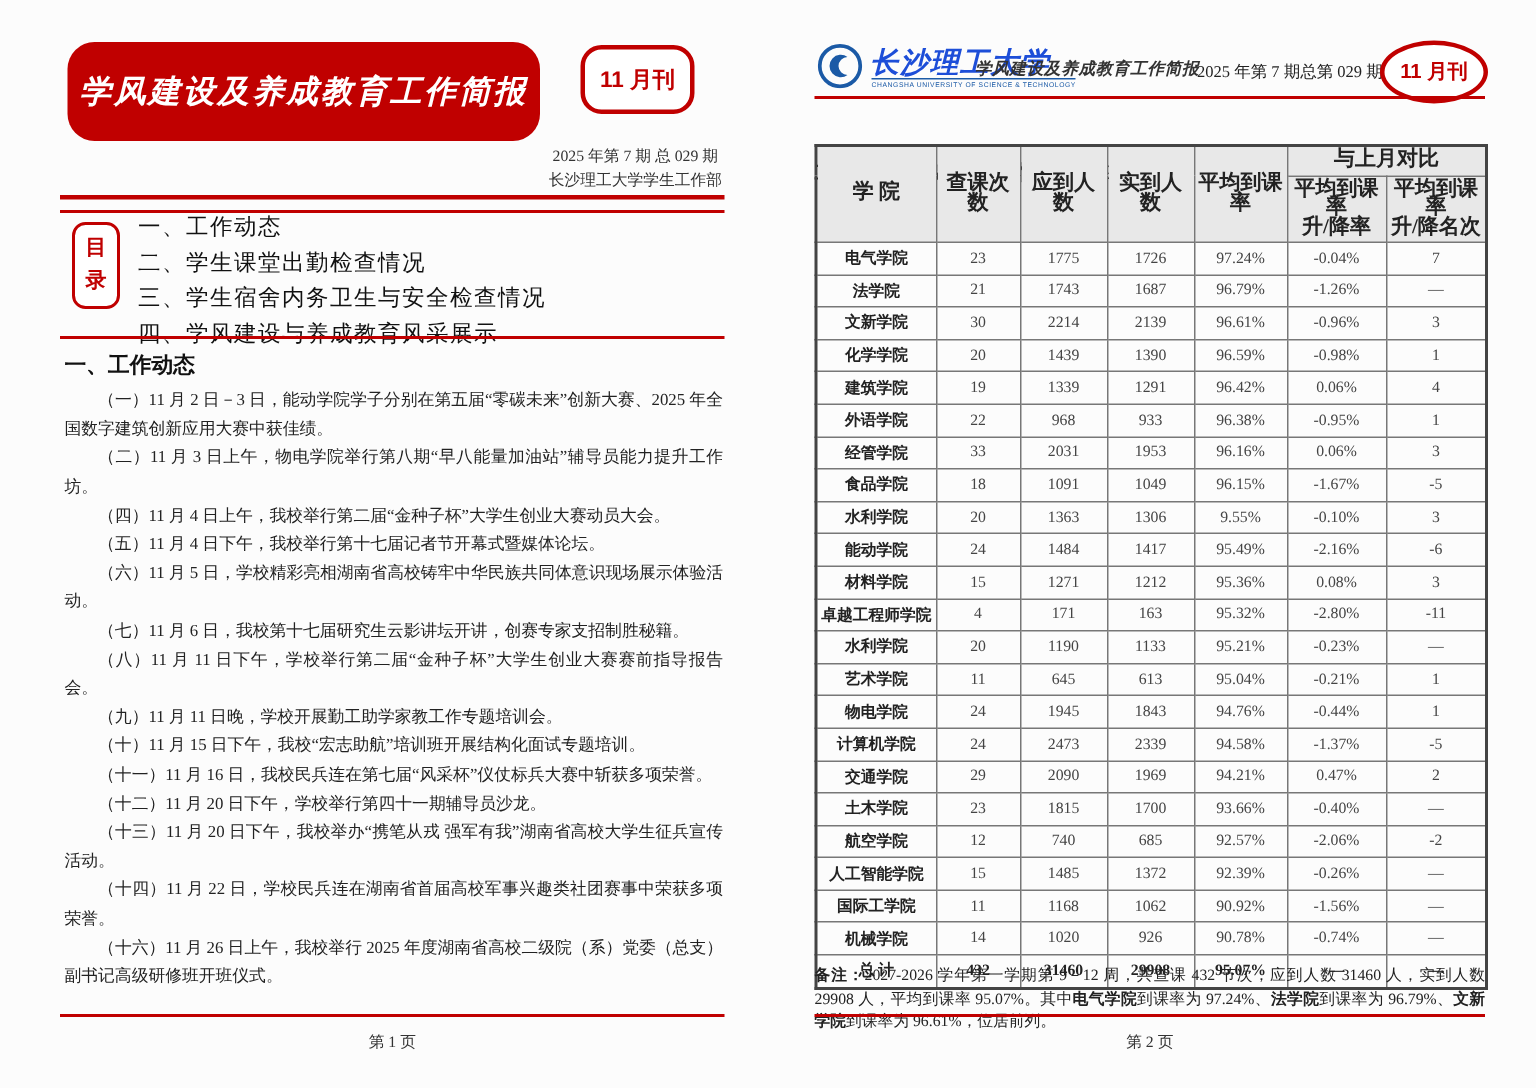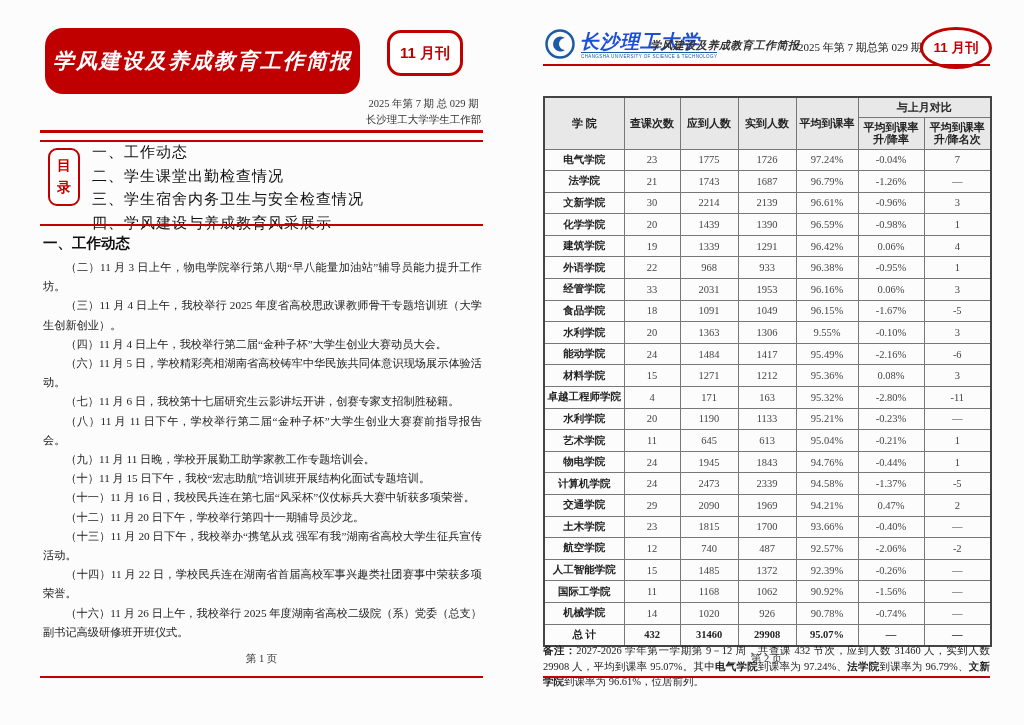--- a/index.html
+++ b/index.html
@@ -58,21 +58,21 @@
     position:absolute;left:3px;top:234px;font-size:14.5px;font-weight:bold;color:#111;
   }
   .lp-body{
     position:absolute;left:3px;top:258px;width:439px;
     font-size:11.2px;line-height:19.2px;text-align:justify;color:#222;
   }
   .lp-body p{margin:0;text-indent:2em;}
 
   .footer-rule{position:absolute;left:0;top:676px;width:443px;border-top:2px solid #c00000;}
   .page-footer{
-    position:absolute;left:0;top:652px;width:443px;text-align:center;
+    position:absolute;left:0;top:688px;width:443px;text-align:center;
     font-size:10.5px;color:#333;
   }
   .page-right .footer-rule{left:5px;width:447px;}
   .page-right .page-footer{left:5px;width:447px;}
 
   
   .rp-logo{position:absolute;left:7px;top:29px;width:30px;height:30px;}
   .rp-uni{
     position:absolute;left:42px;top:29px;font-size:19px;font-weight:bold;font-style:italic;
     color:#1d4ed8;white-space:nowrap;letter-spacing:1px;
@@ -106,21 +106,21 @@
     position:absolute;left:5px;top:96px;width:447px;
     border-collapse:collapse;table-layout:fixed;
     font-size:10.5px;color:#444;
     border:2px solid #444;
   }
   .att-table th,.att-table td{
     border:1px solid #777;text-align:center;vertical-align:middle;
     padding:2px 1px;overflow:hidden;
   }
   .att-table thead th{
-    background:#e8e8e8;color:#222;font-weight:bold;font-size:11px;
+    background:#e8e8e8;color:#222;font-weight:bold;font-size:14px;
     white-space:pre-line;line-height:12.5px;padding:3px 1px;
   }
   .att-table tbody td{height:16.6px;}
   .att-table td.college{font-weight:bold;color:#222;}
   .att-table tr.total-row td{font-weight:bold;color:#222;}
 
   .rp-note{
     position:absolute;left:5px;top:643px;width:447px;
     font-size:10.5px;line-height:15.5px;text-align:justify;color:#222;
   }
@@ -156,23 +156,24 @@
       <div>三、学生宿舍内务卫生与安全检查情况</div>
       <div>四、学风建设与养成教育风采展示</div>
     </div>
 
   <div class="single-rule"></div>
 
   <div class="lp-heading">一、工作动态</div>
 
   <div class="lp-body">
 
+  <p>（一）11 月 2 日－3 日，能动学院学子分别在第五届“零碳未来”创新大赛、2025 年全国数字建筑创新应用大赛中获佳绩。</p>
       <p>（二）11 月 3 日上午，物电学院举行第八期“早八能量加油站”辅导员能力提升工作坊。</p>
-      <p>（三）11 月 4 日上午，我校举行 2025 年度省高校思政课教师骨干专题培训班（大学生创新创业）。</p>
       <p>（四）11 月 4 日上午，我校举行第二届“金种子杯”大学生创业大赛动员大会。</p>
+      <p>（五）11 月 4 日下午，我校举行第十七届记者节开幕式暨媒体论坛。</p>
       <p>（六）11 月 5 日，学校精彩亮相湖南省高校铸牢中华民族共同体意识现场展示体验活动。</p>
       <p>（七）11 月 6 日，我校第十七届研究生云影讲坛开讲，创赛专家支招制胜秘籍。</p>
       <p>（八）11 月 11 日下午，学校举行第二届“金种子杯”大学生创业大赛赛前指导报告会。</p>
       <p>（九）11 月 11 日晚，学校开展勤工助学家教工作专题培训会。</p>
       <p>（十）11 月 15 日下午，我校“宏志助航”培训班开展结构化面试专题培训。</p>
       <p>（十一）11 月 16 日，我校民兵连在第七届“风采杯”仪仗标兵大赛中斩获多项荣誉。</p>
       <p>（十二）11 月 20 日下午，学校举行第四十一期辅导员沙龙。</p>
       <p>（十三）11 月 20 日下午，我校举办“携笔从戎 强军有我”湖南省高校大学生征兵宣传活动。</p>
       <p>（十四）11 月 22 日，学校民兵连在湖南省首届高校军事兴趣类社团赛事中荣获多项荣誉。</p>
       <p>（十六）11 月 26 日上午，我校举行 2025 年度湖南省高校二级院（系）党委（总支）副书记高级研修班开班仪式。</p>
@@ -389,21 +390,21 @@
         <td>1815</td>
         <td>1700</td>
         <td>93.66%</td>
         <td>-0.40%</td>
         <td>—</td>
       </tr>
         <tr>
         <td class="college">航空学院</td>
         <td>12</td>
         <td>740</td>
-        <td>487</td>
+        <td>685</td>
         <td>92.57%</td>
         <td>-2.06%</td>
         <td>-2</td>
       </tr>
         <tr>
         <td class="college">人工智能学院</td>
         <td>15</td>
         <td>1485</td>
         <td>1372</td>
         <td>92.39%</td>

